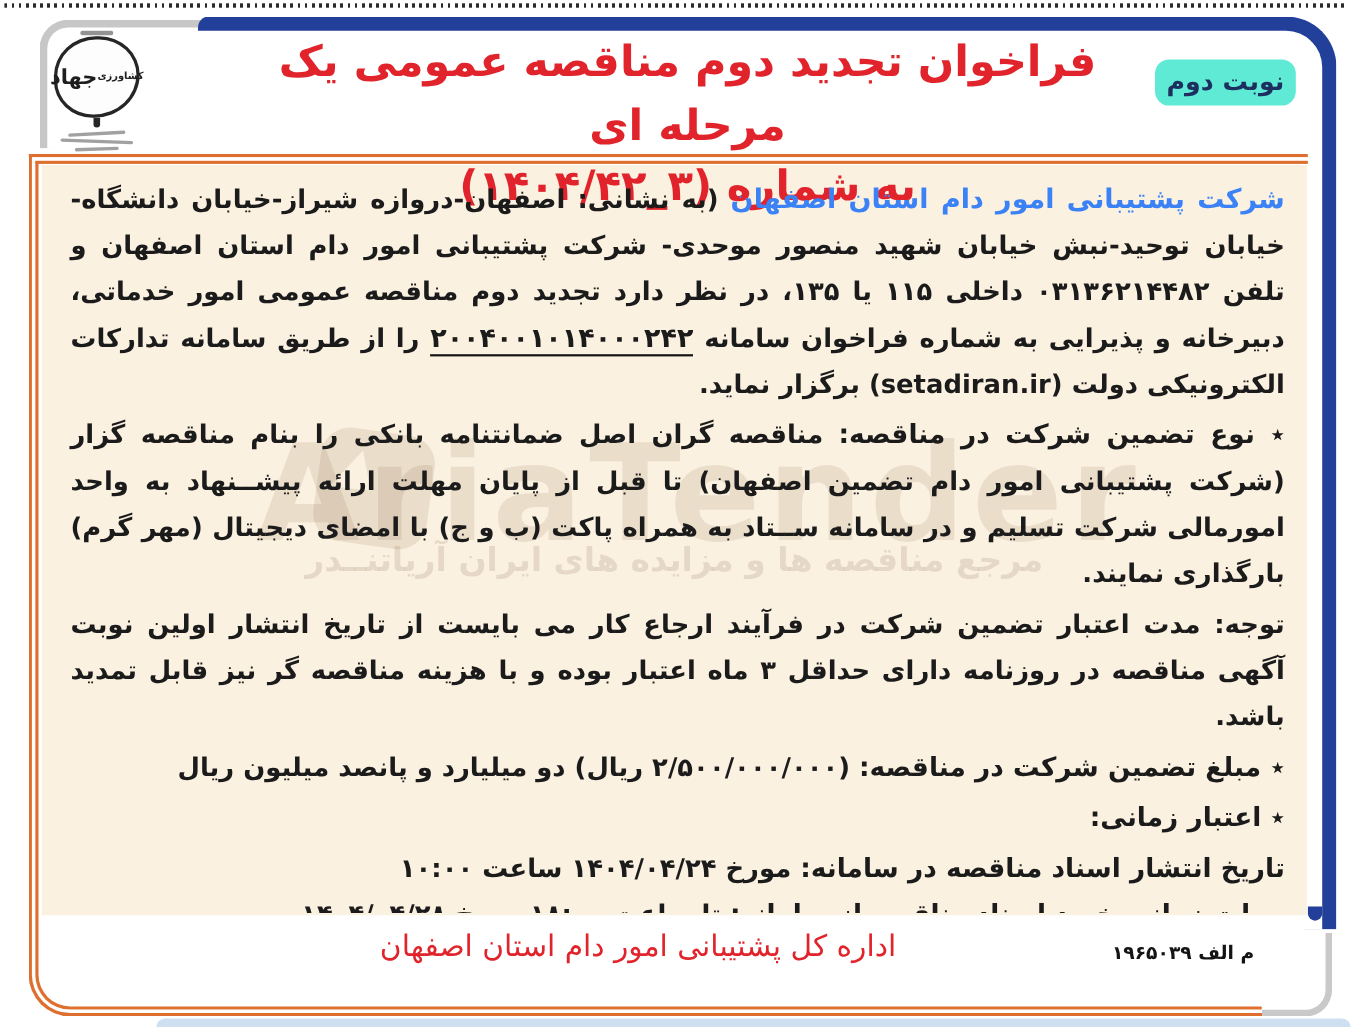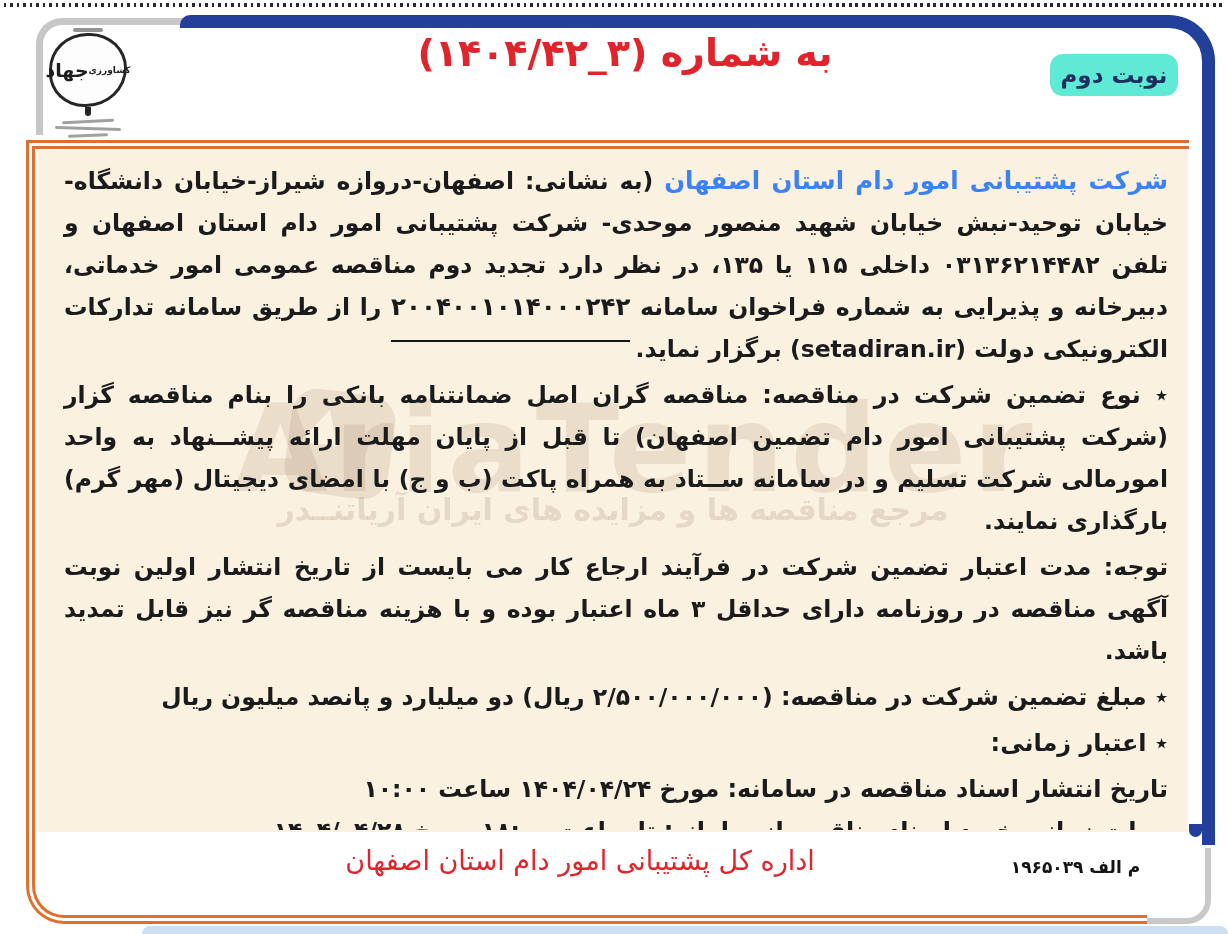--- a/index.html
+++ b/index.html
@@ -63,21 +63,21 @@
   .badge{position:absolute;left:1050px;top:54px;width:128px;height:42px;background:#5eead4;
     border-radius:13px;display:flex;align-items:center;justify-content:center;
     color:#1d2f5f;font-size:23px;font-weight:bold;direction:rtl;}
 
   
   .content-text{position:absolute;left:40px;top:152px;width:1146px;height:678px;overflow:hidden;
     box-sizing:border-box;padding:8px 18px 0 24px;direction:rtl;color:#1b1b1b;
     font-size:23.5px;font-weight:bold;line-height:42px;text-align:justify;}
   .content-text p{margin:0 0 4px 0;}
   .red-lead{color:#3b82f6;font-size:24.5px;}
-  .num-underline{border-bottom:2.5px solid #151515;padding-bottom:19px;font-size:24.5px;letter-spacing:1px;}
+  .num-underline{border-bottom:2.5px solid #151515;padding-bottom:1px;font-size:24.5px;letter-spacing:1px;}
   .lbl{font-size:24px;}
   .align-right{text-align:right;}
   .sched{text-align:right;line-height:42px;}
 
   
   .footer-red{position:absolute;left:190px;top:845px;width:780px;text-align:center;direction:rtl;
     color:#e1242c;font-size:27px;font-weight:normal;}
   .footer-license{position:absolute;left:1008px;top:857px;width:135px;direction:rtl;text-align:center;
     color:#141414;font-size:17px;font-weight:bold;white-space:nowrap;z-index:5;}
 
@@ -111,20 +111,21 @@
       <div class="logo-main">جهاد</div>
       <div class="logo-sub">کشاورزی</div>
     </div>
     <div class="logo-tail"></div>
     <div class="logo-scribble s1"></div>
     <div class="logo-scribble s2"></div>
     <div class="logo-scribble s3"></div>
   </div>
 
   <div class="title">
+    <div class="title-line1">فراخوان تجدید دوم مناقصه عمومی یک مرحله ای</div>
     <div class="title-line2">به شماره (۳_۱۴۰۴/۴۲)</div>
   </div>
 
   <div class="badge">نوبت دوم</div>
 
   <div class="content-text">
     <p><span class="red-lead">شرکت پشتیبانی امور دام استان اصفهان</span><span> (به نشانی: اصفهان-دروازه شیراز-خیابان دانشگاه- خیابان توحید-نبش خیابان شهید منصور موحدی- شرکت پشتیبانی امور دام استان اصفهان و تلفن ۰۳۱۳۶۲۱۴۴۸۲ داخلی ۱۱۵ یا ۱۳۵، در نظر دارد تجدید دوم مناقصه عمومی امور خدماتی، دبیرخانه و پذیرایی به شماره فراخوان سامانه </span><span class="num-underline">۲۰۰۴۰۰۱۰۱۴۰۰۰۲۴۲</span><span> را از طریق سامانه تدارکات الکترونیکی دولت (setadiran.ir) برگزار نماید.</span></p>
 
     <p><span class="lbl">٭ نوع تضمین شرکت در مناقصه:</span><span> مناقصه گران اصل ضمانتنامه بانکی را بنام مناقصه گزار (شرکت پشتیبانی امور دام تضمین اصفهان) تا قبل از پایان مهلت ارائه پیشــنهاد به واحد امورمالی شرکت تسلیم و در سامانه ســتاد به همراه پاکت (ب و ج) با امضای دیجیتال (مهر گرم) بارگذاری نمایند.</span></p>
 

